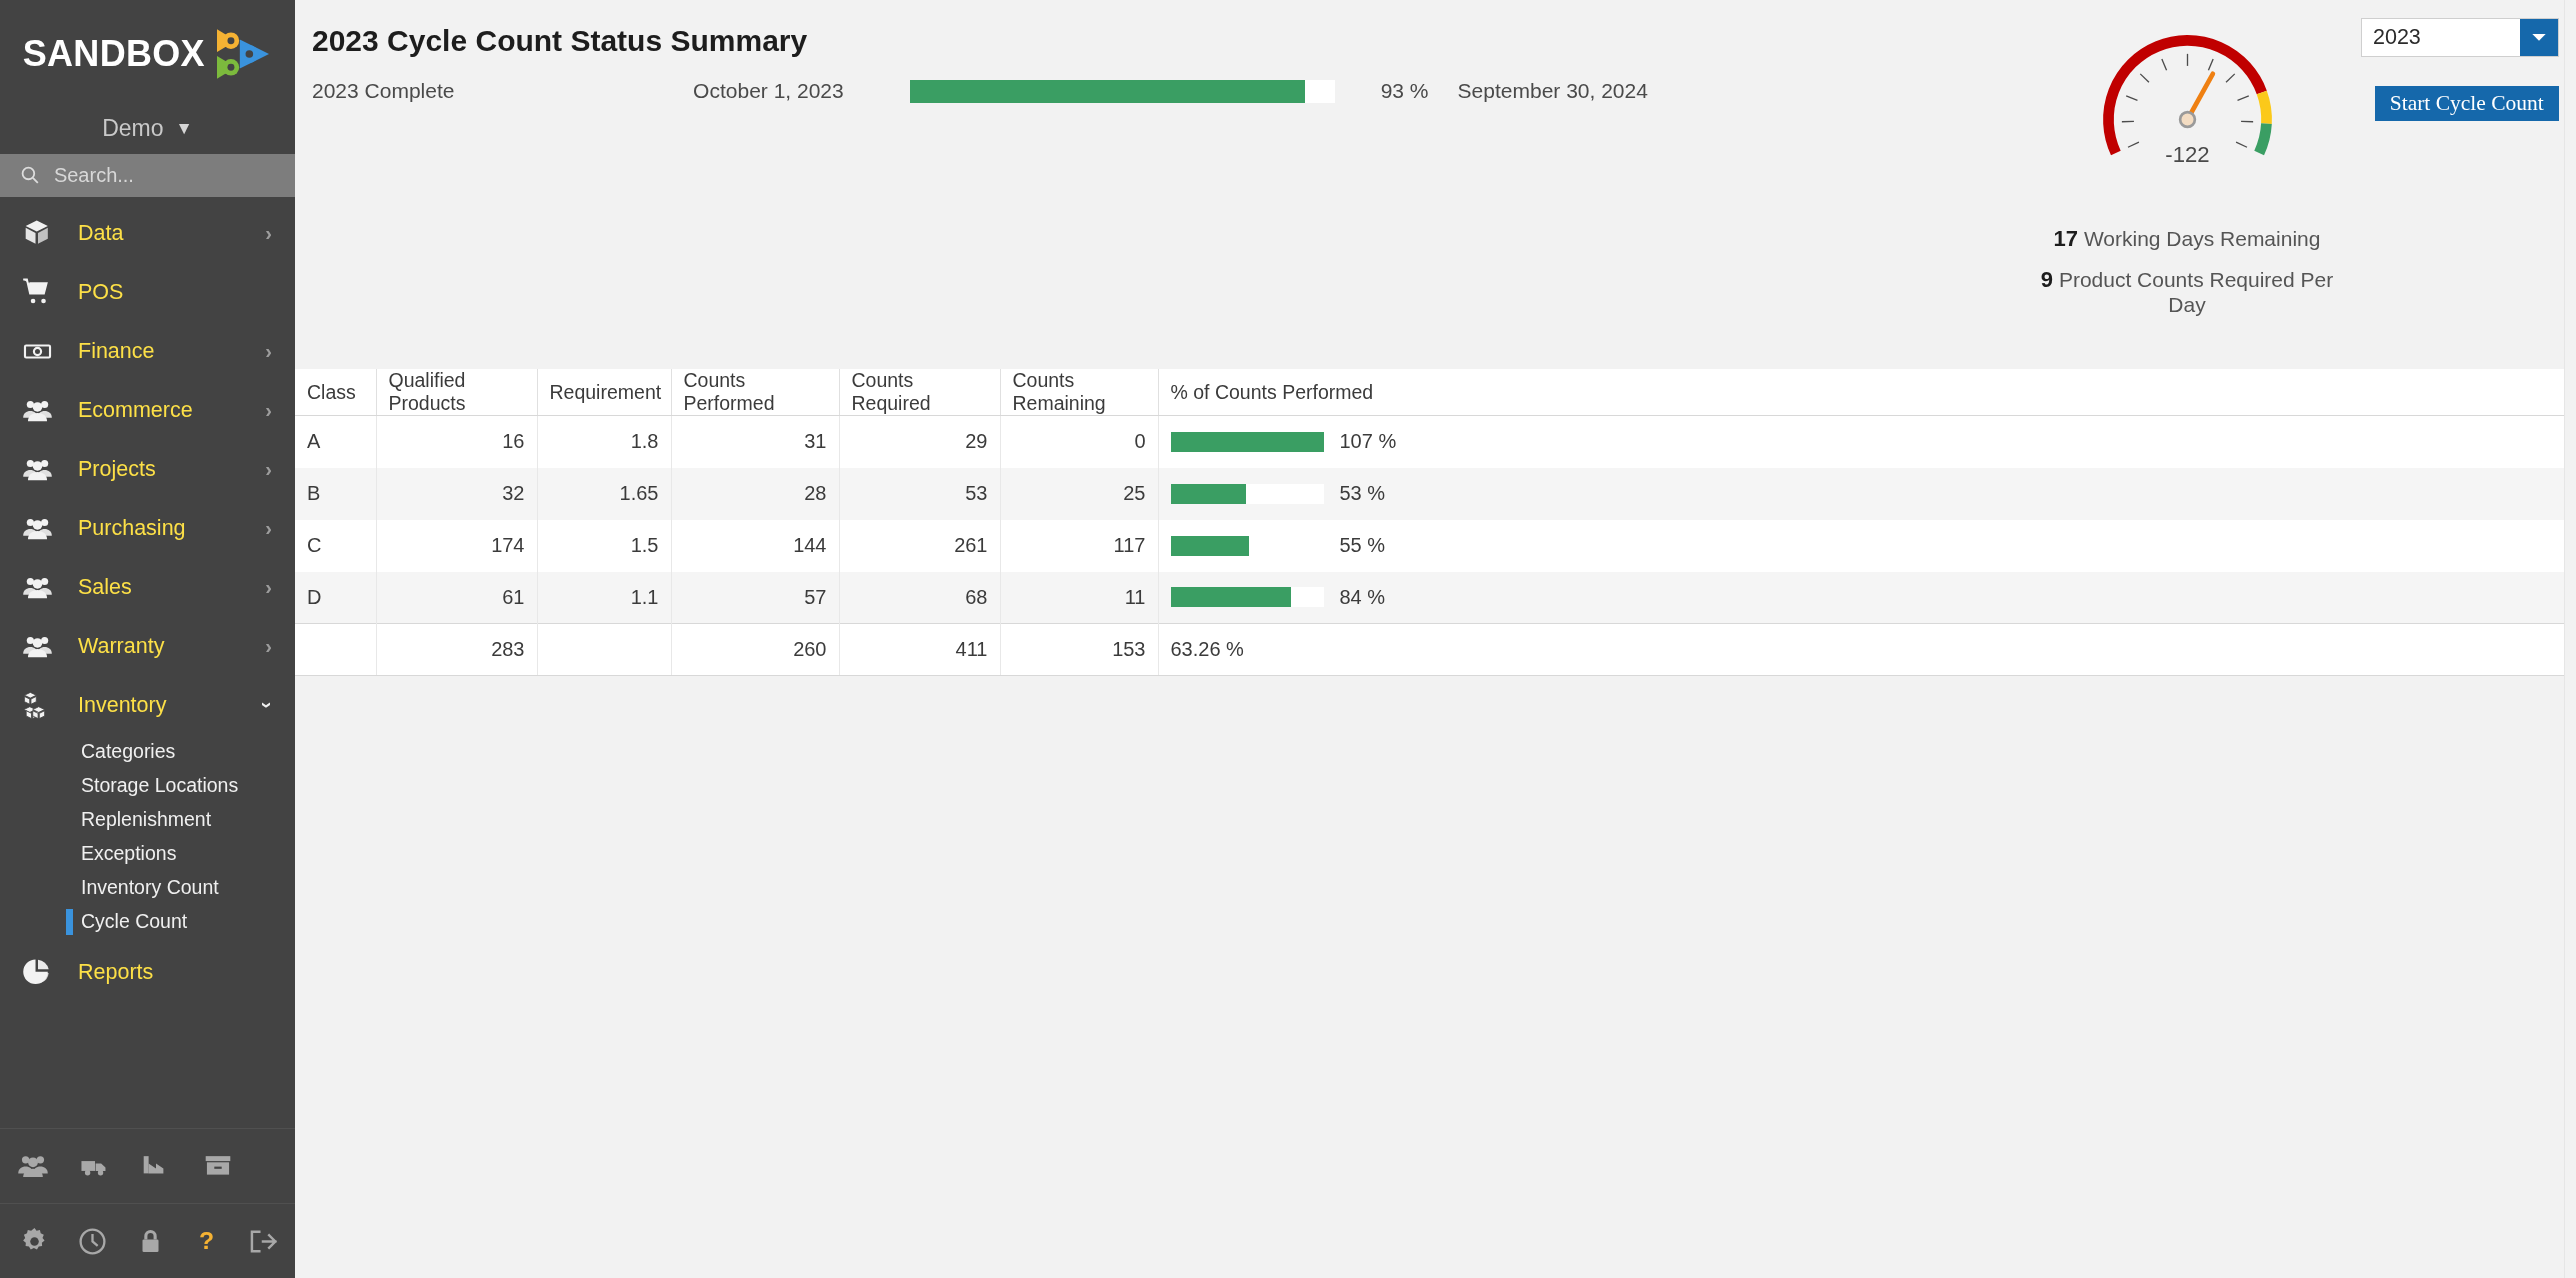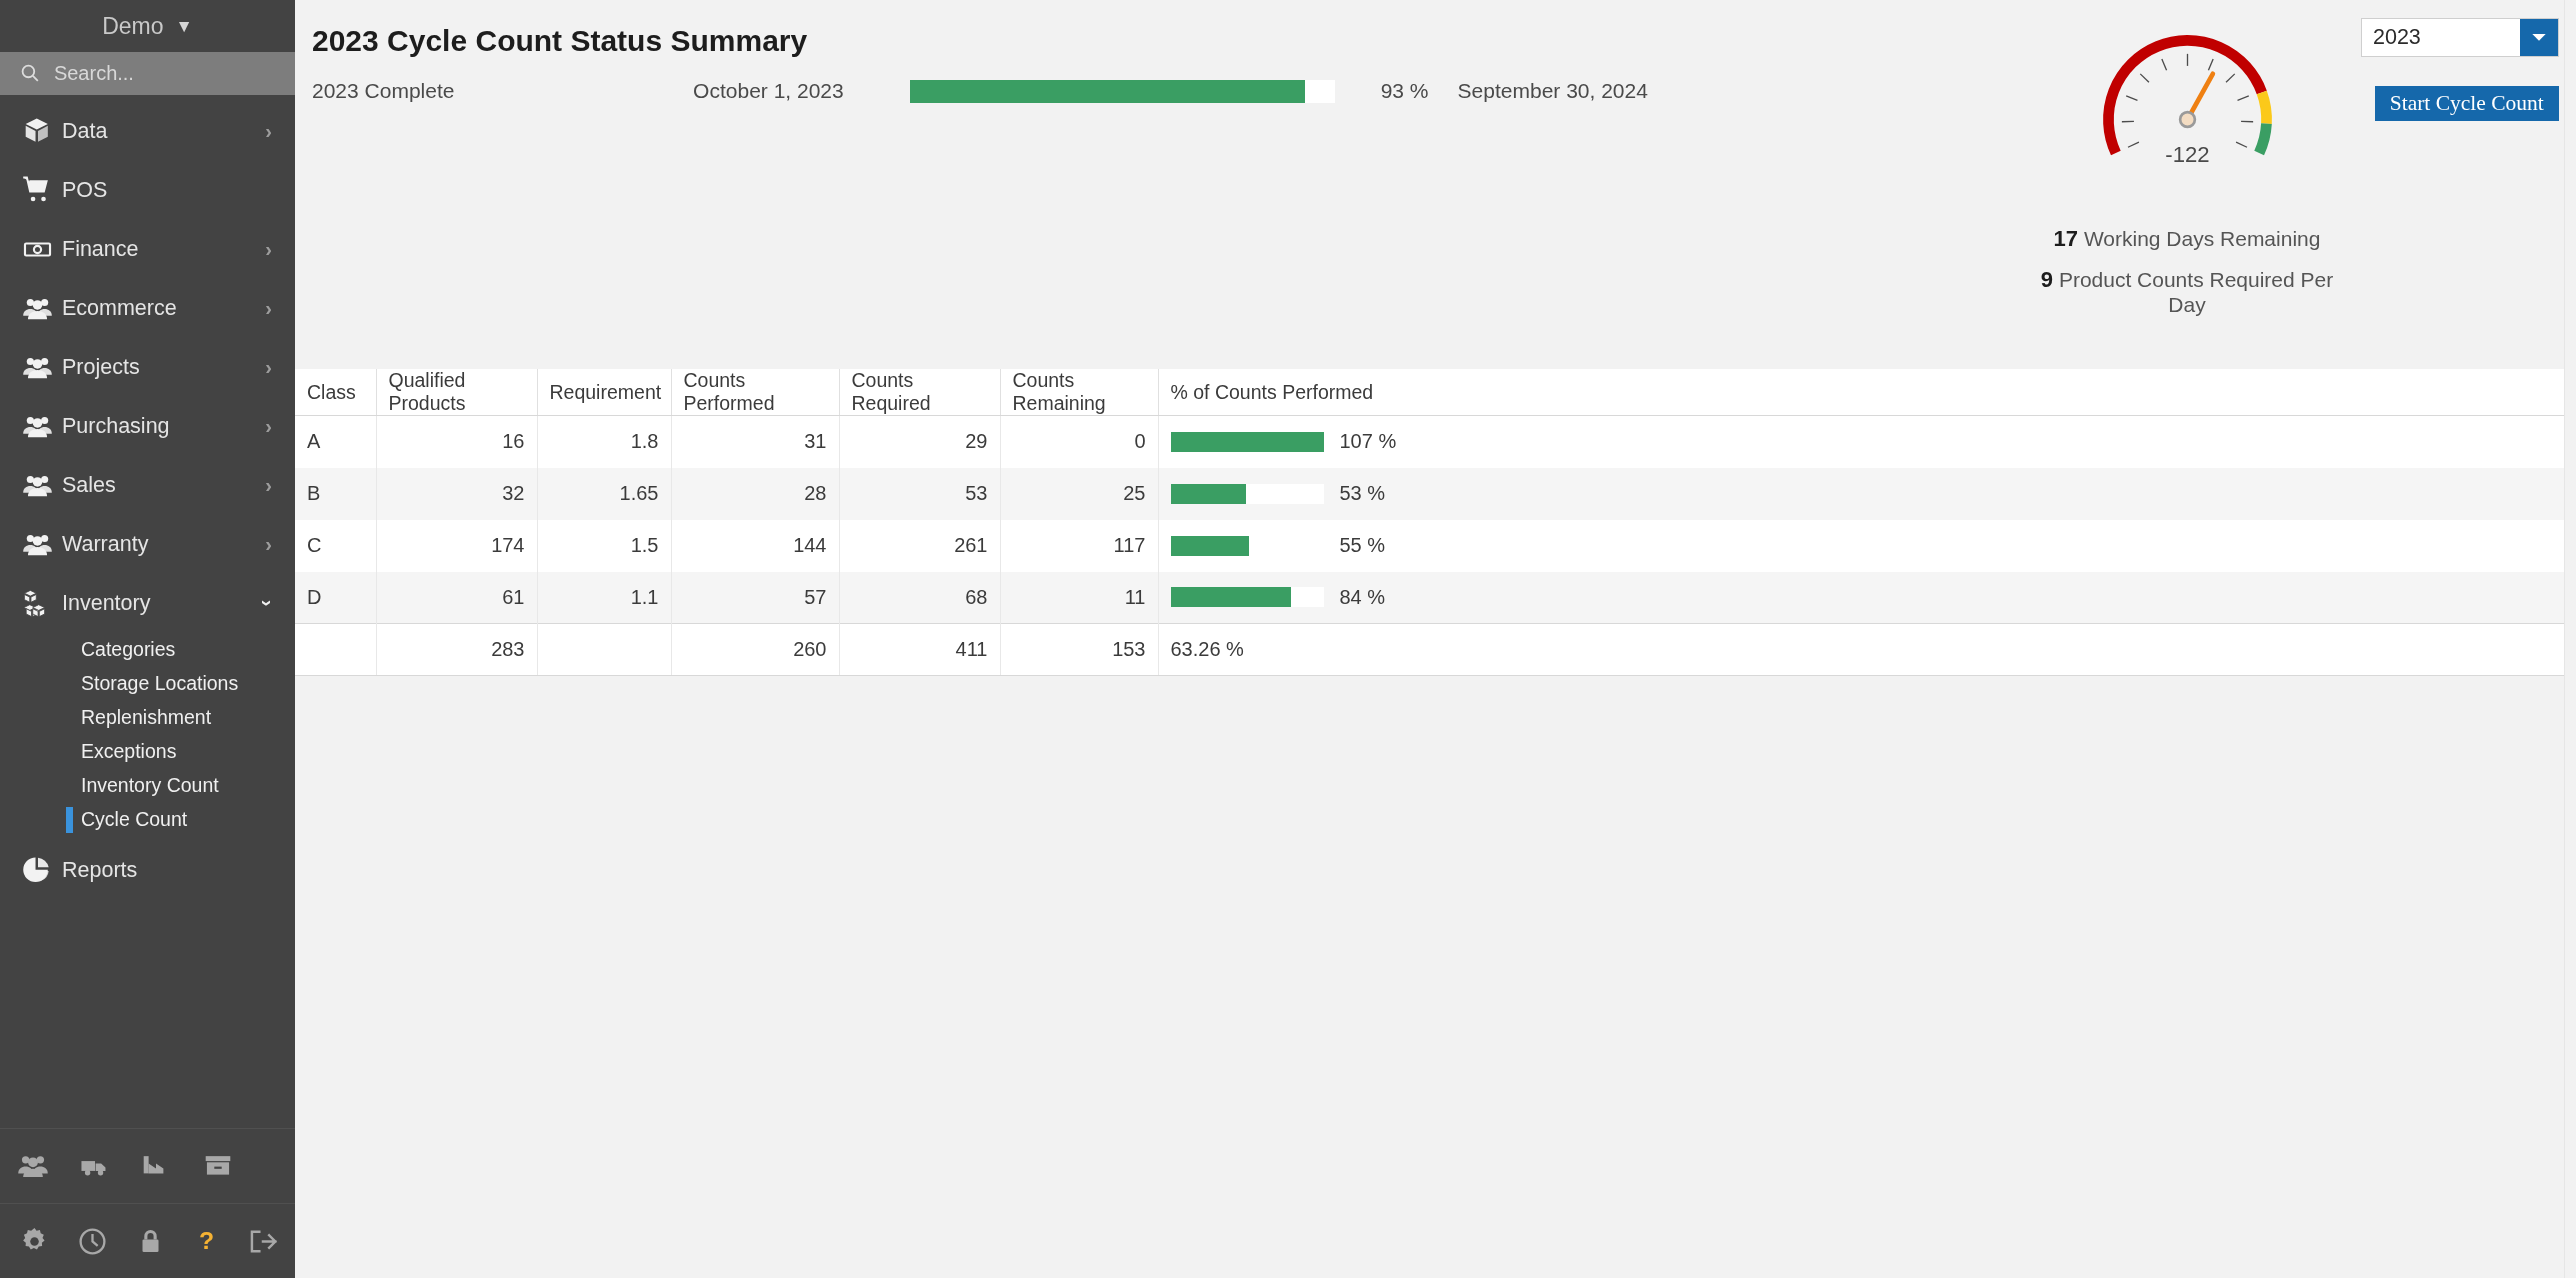--- a/index.html
+++ b/index.html
@@ -46,21 +46,21 @@
   .nav { flex: 1 1 auto; padding-top: 6.7px; overflow: hidden; }
   .nav-item {
     height: 59px; display: flex; align-items: center;
     padding: 0 23px 0 16px; cursor: pointer;
   }
   .nav-icon {
     width: 42px; flex: 0 0 42px; display: flex;
     align-items: center; justify-content: center;
   }
   .nav-label {
-    color: #e5e5e5; font-size: 21.5px; margin-left: 4px; flex: 1 1 auto;
+    color: #fde047; font-size: 21.5px; margin-left: 20px; flex: 1 1 auto;
   }
   .nav-chev {
     color: #9d9d9d; font-size: 20px; font-weight: bold;
     line-height: 1;
   }
   .nav-chev.down { transform: rotate(90deg); color:#f0f0f0; }
 
   .subnav { padding-bottom: 4px; }
   .sub-item {
     height: 34px; display: flex; align-items: center;
@@ -193,20 +193,42 @@
     background: #f2f2f2; border-left: 0.7px solid #e6e6e6;
   }
 </style>
 </head>
 <body>
 
 <div class="app">
 
   <div class="sidebar">
 
+    <div class="brand">
+      <div class="brand-text">SANDBOX</div>
+      <span class="brand-logo">
+        <svg viewBox="0 0 90 82" width="58" height="52">
+          <g fill="#f5b233">
+            <path d="M4 2 L4 38 L34 20 Z"></path>
+            <circle cx="26" cy="20" r="13"></circle>
+          </g>
+          <circle cx="26" cy="20" r="5.5" fill="#434343"></circle>
+          <g fill="#7cba3d">
+            <path d="M4 44 L4 80 L34 62 Z"></path>
+            <circle cx="26" cy="62" r="13"></circle>
+          </g>
+          <circle cx="26" cy="62" r="5.5" fill="#434343"></circle>
+          <g fill="#3a93dd">
+            <path d="M40 18 L40 64 L86 41 Z"></path>
+            <circle cx="55" cy="41" r="14"></circle>
+          </g>
+          <circle cx="55" cy="41" r="6" fill="#434343"></circle>
+        </svg>
+      </span>
+    </div>
 
     <div class="tenant">
       <span>Demo</span>
       <span class="chev">▼</span>
     </div>
 
     <div class="searchbar">
       <span>
         <svg width="21.5" height="21.5" viewBox="0 0 24 24" fill="none" stroke="#ddd" stroke-width="2">
           <circle cx="10.5" cy="10.5" r="6.5"></circle>

